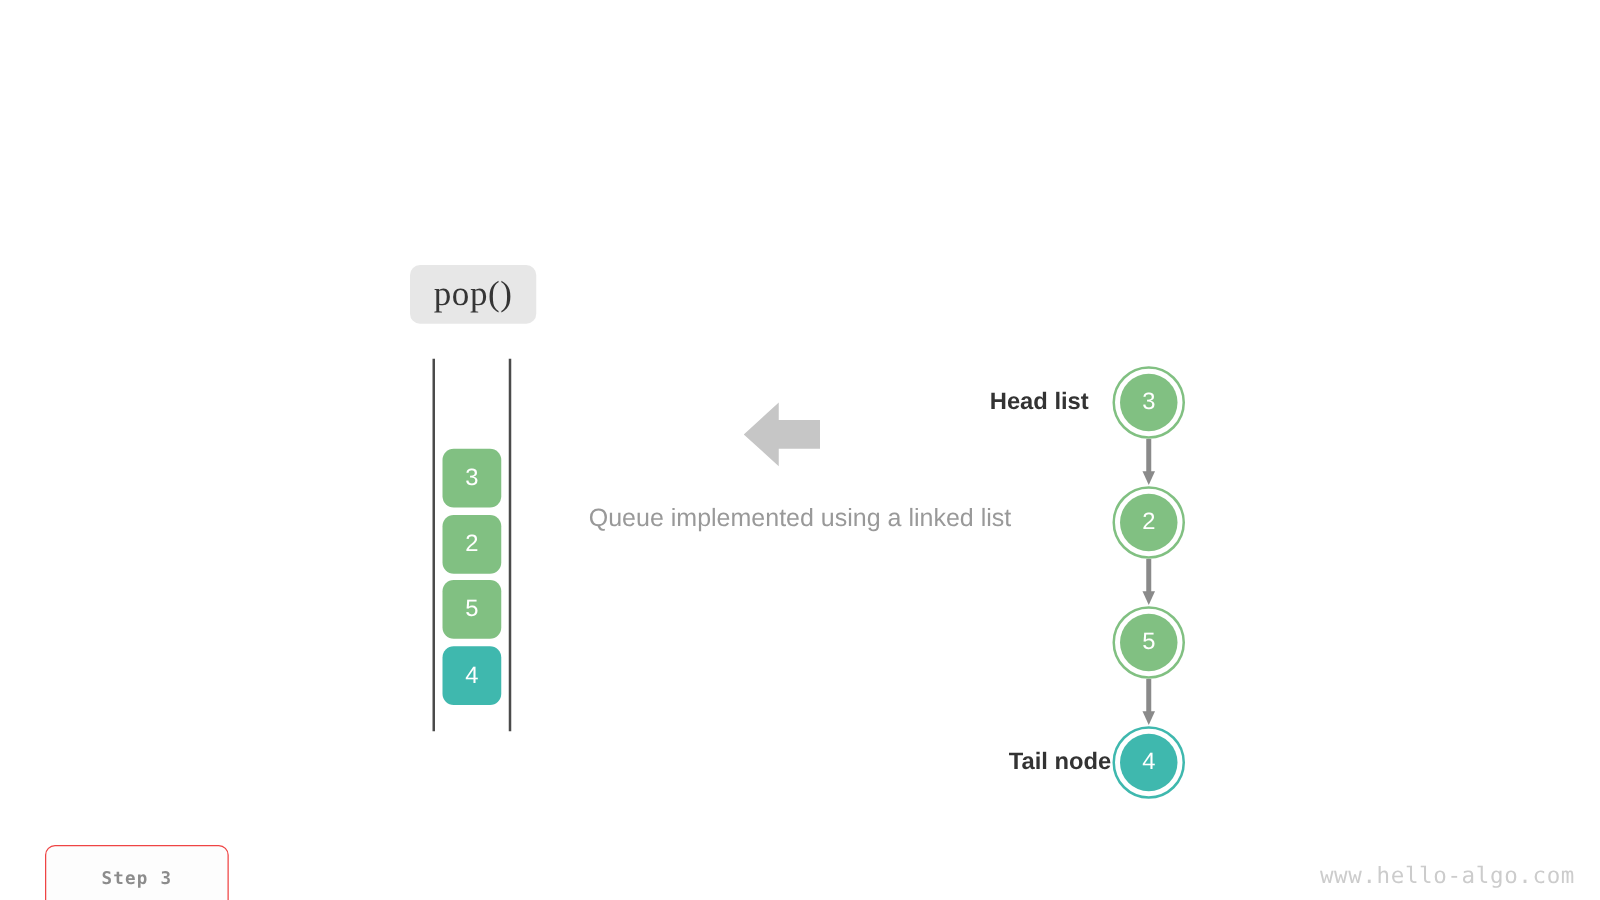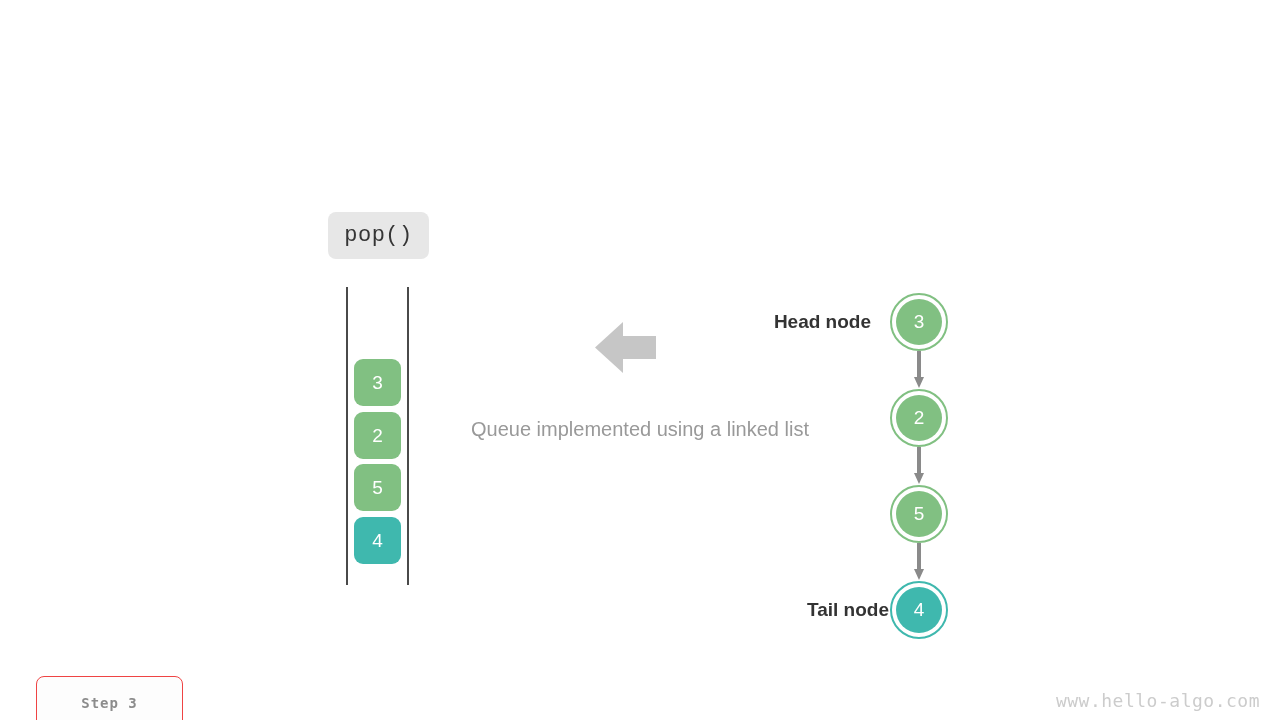--- a/index.html
+++ b/index.html
@@ -28,22 +28,22 @@
     align-items: center;
     justify-content: center;
     color: #353535;
     white-space: nowrap;
   }
   #op-label {
     left: 328px;
     top: 212px;
     width: 101px;
     height: 47px;
-    font-family: Liberation Mono, monospace;
-    font-size: 22px;
+    font-family: Liberation Serif, serif;
+    font-size: 28px;
     letter-spacing: 0.5px;
   }
   #action-label {
     left: 778px;
     top: 194px;
     width: 281px;
     height: 57px;
     font-size: 21px;
   }
 
@@ -76,21 +76,21 @@
     font-family: "DejaVu Sans Mono", "Liberation Mono", monospace;
     font-size: 18px;
     color: #cccccc;
     letter-spacing: 0.5px;
   }
 
   
   #caption {
     position: absolute;
     left: 437px;
-    top: 418px;
+    top: 404px;
     width: 406px;
     text-align: center;
     font-size: 20px;
     color: #999999;
     white-space: nowrap;
   }
 
   
   #flow-arrow {
     position: absolute;
@@ -204,21 +204,21 @@
   </div>
 
   <svg id="flow-arrow" viewBox="0 0 61 55">
     <polygon points="0,27.5 28,2 28,16 61,16 61,39 28,39 28,53" fill="#c6c6c6"></polygon>
   </svg>
 
   <div id="caption">Queue implemented using a linked list</div>
 
   <div id="list-panel">
 
-    <div class="end-label" id="head-label">Head node</div>
+    <div class="end-label" id="head-label">Head list</div>
 
     <div class="end-label" id="tail-label">Tail node</div>
 
     <div class="node" style="top:8px;">
       <div class="node-core fill-green">3</div>
     </div>
 
     <svg class="link-arrow" style="top:66px;" viewBox="0 0 12 38">
       <line x1="6" y1="0" x2="6" y2="28" stroke="#8a8a8a" stroke-width="4"></line>
       <polygon points="1,26 11,26 6,37" fill="#8a8a8a"></polygon>

